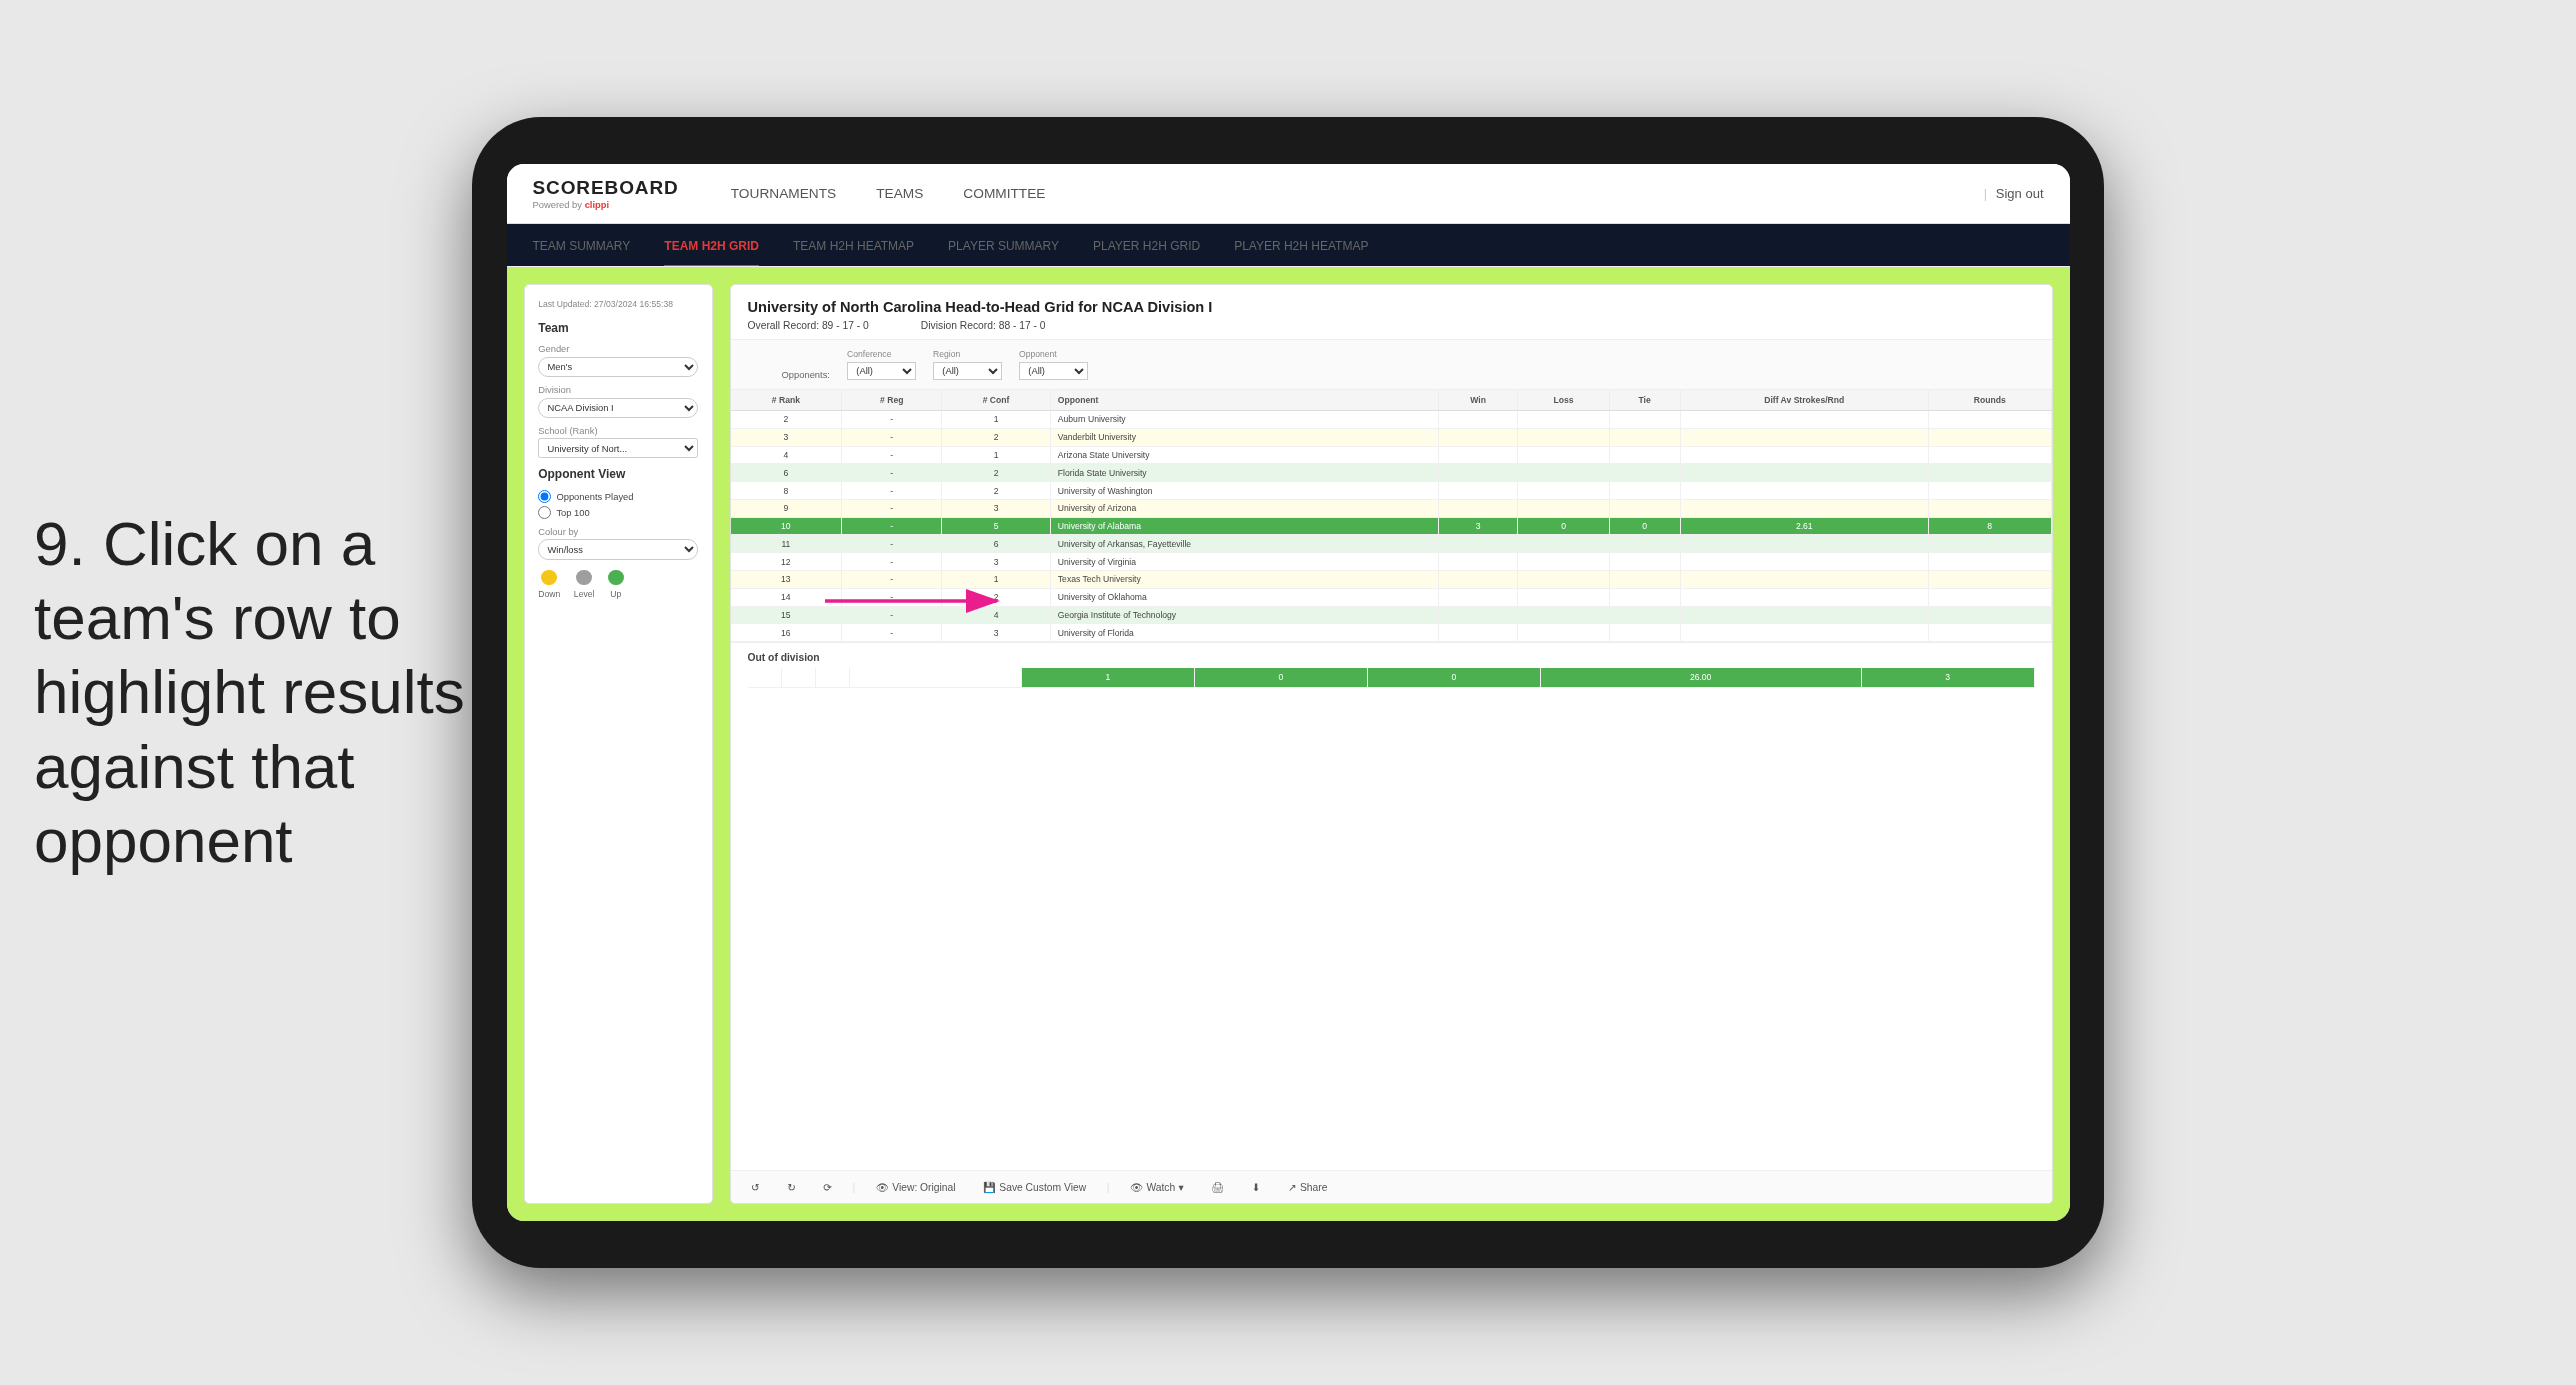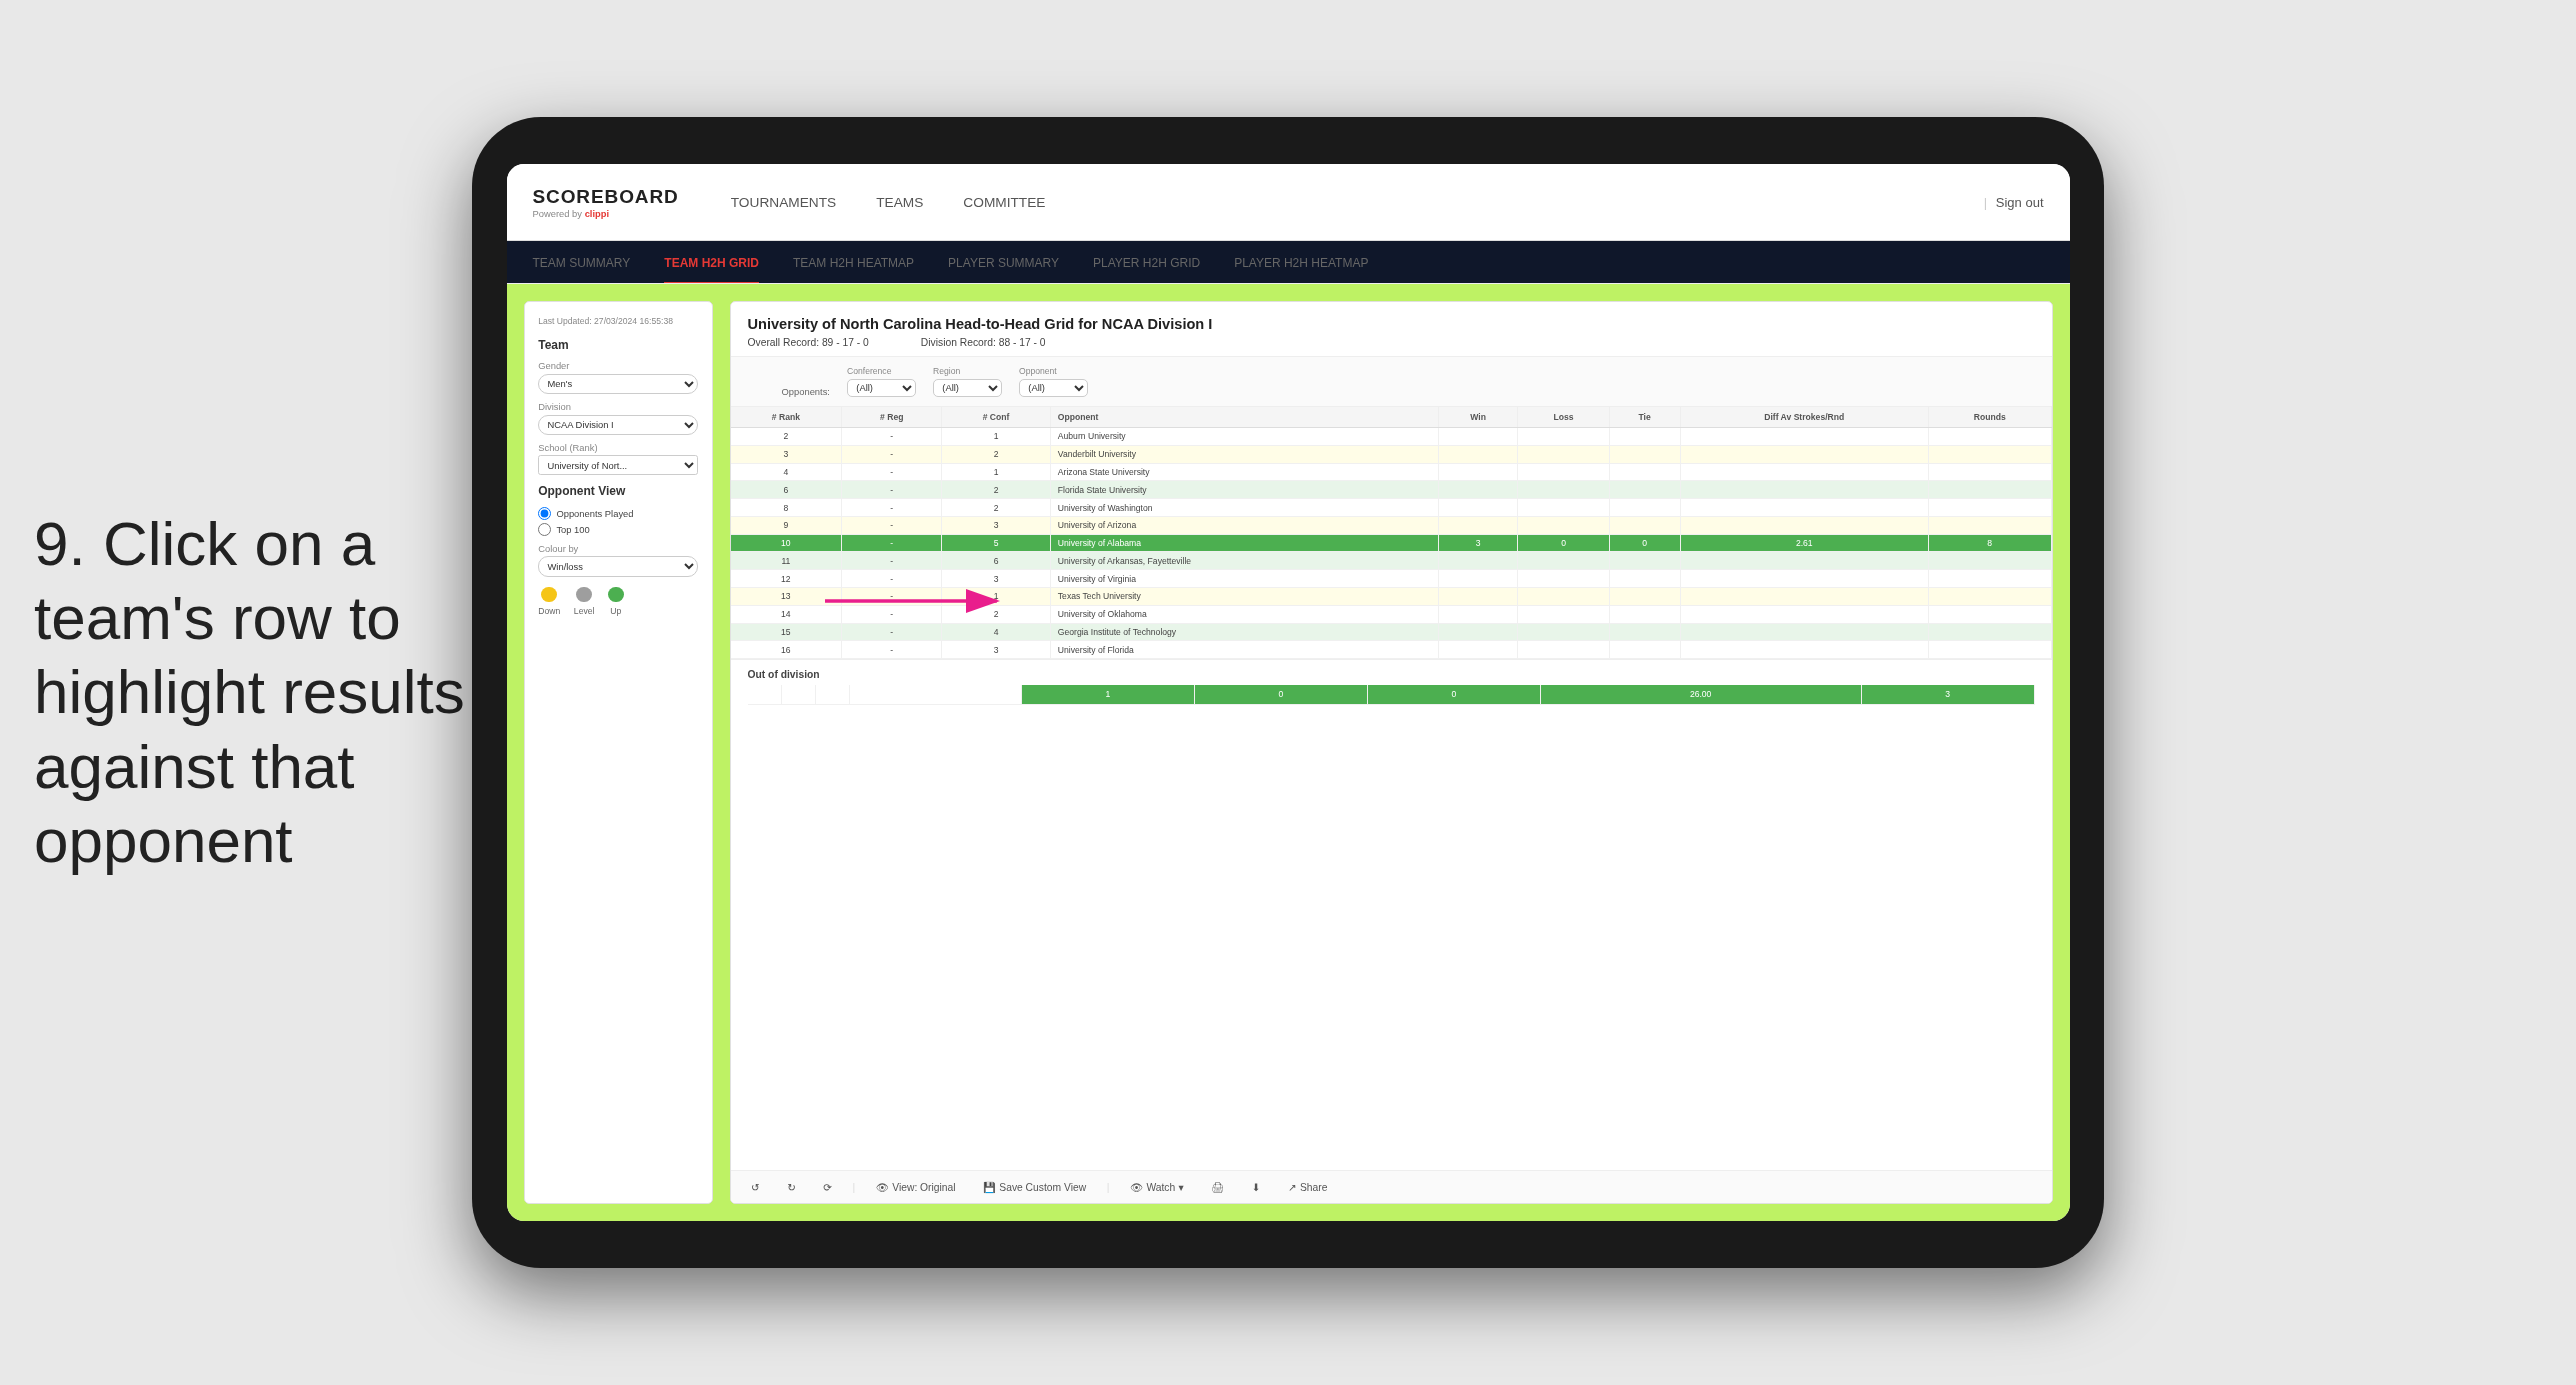--- a/index.html
+++ b/index.html
@@ -51,21 +51,21 @@
       flex-direction: column;
     }
 
     
     .top-nav {
       background: #fff;
       border-bottom: 0.9px solid #ddd;
       display: flex;
       align-items: center;
       padding: 8px 26px;
-      height: 77px;
+      height: 60px;
       flex-shrink: 0;
     }
 
     .logo-area {
       display: flex;
       flex-direction: column;
       margin-right: 52px;
     }
 
     .logo-text {
@@ -280,21 +280,21 @@
     }
 
     .filter-label {
       font-size: 8.6px;
       color: #888;
     }
 
     .filter-select {
       font-size: 9.4px;
       border: 0.9px solid #ccc;
-      border-radius: 5px;
+      border-radius: 0;
       padding: 1.7px 17px 1.7px 4.3px;
       background: #fff;
       color: #333;
       min-width: 69px;
     }
 
     
     .table-container {
       flex: 1;
       overflow-y: auto;

